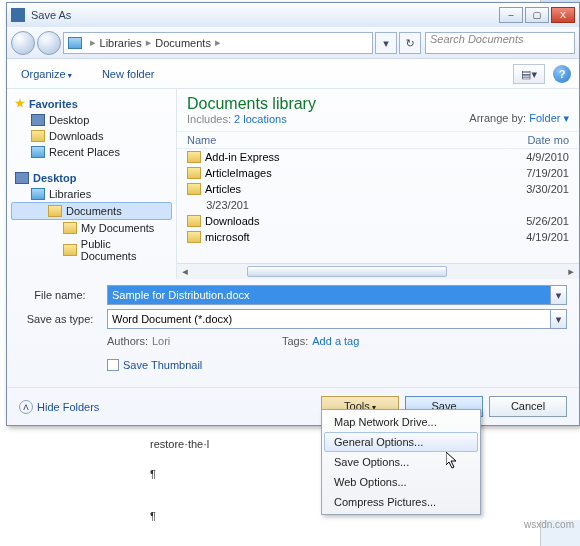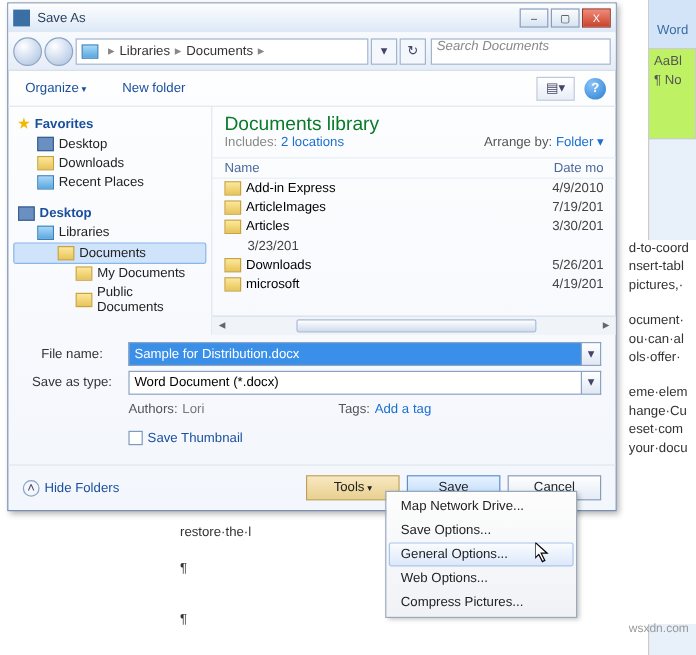--- a/index.html
+++ b/index.html
@@ -2,21 +2,21 @@
 <html><head>
 <meta charset="utf-8">
 <style>
 *{box-sizing:border-box;font-family:"Segoe UI",Tahoma,sans-serif;font-size:11px;margin:0;padding:0}
 body{width:580px;height:546px;overflow:hidden;position:relative;background:#fff}
 .bg-word{position:absolute;right:0;top:0;width:40px;height:546px;background:#e8f0fa;border-left:1px solid #ccc}
 .bg-word .top{background:#d4e4f8;height:50px;display:flex;align-items:center;justify-content:center;color:#3a6ea5}
 .bg-ribbon{position:absolute;right:0;top:40px;width:40px;height:76px;background:#bef264;border:1px solid #ccc}
 .bg-ribbon div{color:#555;margin:4px}
 .bg-doc{position:absolute;right:-4px;top:200px;width:60px;height:320px;background:#fff;color:#333;line-height:1.4}
-.dlg{position:absolute;left:6px;top:2px;width:508px;background:linear-gradient(#fff,#f3f6fc);border:1px solid #7a8faf;box-shadow:2px 2px 5px rgba(0,0,0,.3)}
+.dlg{position:absolute;left:6px;top:2px;width:574px;background:linear-gradient(#fff,#f3f6fc);border:1px solid #7a8faf;box-shadow:2px 2px 5px rgba(0,0,0,.3)}
 .titlebar{height:24px;background:linear-gradient(#fdfefe,#dce8f7);display:flex;align-items:center;padding:0 4px}
 .titlebar .icon{width:14px;height:14px;background:#3a6ea5;margin-right:6px}
 .titlebar .title{flex:1;color:#2a3f5f}
 .tbtn{width:24px;height:16px;border:1px solid #8a9db8;background:linear-gradient(#fafcfe,#d8e4f2);margin-left:2px;text-align:center;font-size:9px;line-height:14px;color:#333}
 .tbtn.close{background:linear-gradient(#f28a7a,#c8442c);color:#fff;border-color:#a03020}
 .navbar{height:32px;background:linear-gradient(#f8fafd,#e6edf7);display:flex;align-items:center;padding:0 4px;border-bottom:1px solid #cfd9e8}
 .navcircle{width:24px;height:24px;border-radius:50%;background:radial-gradient(circle at 35% 30%,#fff,#c9d8ec 60%,#a8bdd8);border:1px solid #8aa3c4;margin-right:2px}
 .crumbs{flex:1;height:22px;background:#fff;border:1px solid #a0b4d0;display:flex;align-items:center;padding:0 4px;color:#333}
 .crumbs .sep{margin:0 4px;color:#888}
 .nsbtn{width:22px;height:22px;border:1px solid #a0b4d0;background:#f4f8fc;margin-left:2px;text-align:center;line-height:20px;color:#446}
@@ -277,22 +277,22 @@
       </div>
     <div class="spacer"></div>
     <div class="btn act drop">Tools</div>
     <div class="btn def">Save</div>
     <div class="btn">Cancel</div>
   </div>
 </div>
 
 <div class="menu">
   <div class="mitem">Map Network Drive...</div>
+  <div class="mitem hl">General Options...</div>
   <div class="mitem">Save Options...</div>
-  <div class="mitem hl">General Options...</div>
   <div class="mitem">Web Options...</div>
   <div class="mitem">Compress Pictures...</div>
 </div>
 
 <div class="cursor">
   <svg width="14" height="18">
       <path d="M0 0 L0 13 L3 10 L6 16 L8 15 L5 9 L10 9 Z" fill="#fff" stroke="#000" stroke-width="1"></path>
     </svg>
 </div>
 

